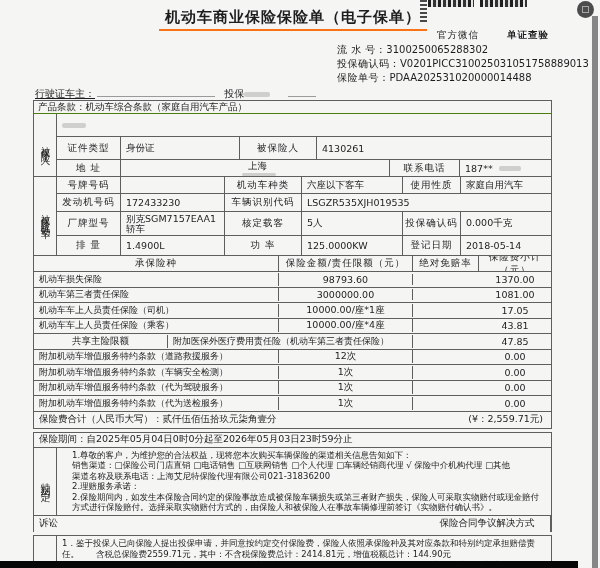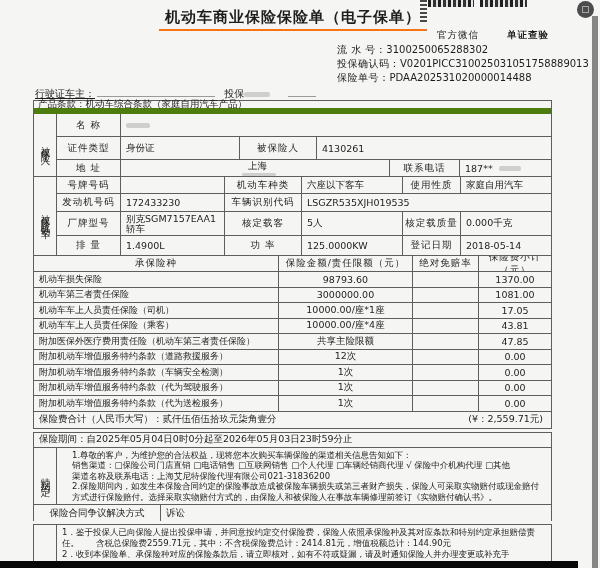--- a/index.html
+++ b/index.html
@@ -53,23 +53,23 @@
   .vlabel { width:23px; border-right:1px solid #5e5e5e; display:flex; align-items:center; justify-content:center;
     writing-mode:vertical-rl; text-orientation:upright; letter-spacing:3px; font-size:9.5px; }
   .vlabel.empty { letter-spacing:0; }
   .sect .rows { flex:1; }
   .sect .rowline:last-child { border-bottom:none; }
 
   .w64{width:64px;} .w104{width:104px;} .w77{width:77px;} .w101{width:101px;} .w58{width:58px;text-align:center;}
   .w119{width:119px;} .w269{width:269px;flex-direction:column;} .w70{width:70px;}
   .w245{width:245px;} .w134{width:134px;} .w66{width:66px;}
   .fx{flex:1;} .h23{height:23px;} .h16{height:16px;} .h17{height:17px;} .h18{height:18px;}
-  .h24{height:24px;} .h19{height:19px;} .h15{height:15.5px;} .hh16{height:16px;}
-
-  .product { height:13px; display:flex; align-items:center; padding-left:4px; border-bottom:6px solid #4d7c0f; }
+  .h24{height:24px;} .h19{height:19px;} .h15{height:15.5px;align-items:center;} .hh16{height:16px;}
+
+  .product { height:13px; display:flex; align-items:center; padding-left:4px; border-bottom:1px solid #4d7c0f; }
 
   .cov-name { font-size:9px; padding-left:5px; }
   .cov-head { font-size:9.5px; }
 
   .total-row { height:17px; display:flex; align-items:center; justify-content:space-between;
     border-bottom:1px solid #5e5e5e; padding:0 8px 0 5px; }
 
   .period { height:15px; display:flex; align-items:center; padding-left:5px; border-bottom:1px solid #5e5e5e; }
 
   .special-body { flex:1; font-size:8.5px; line-height:10.5px; padding:2px 4px; }
@@ -117,21 +117,20 @@
 
   <div class="doc">
     <div class="box">
 
       <div class="product">产品条款：机动车综合条款（家庭自用汽车产品）</div>
 
       <div class="sect">
         <div class="vlabel">被保险人</div>
         <div class="rows">
           <div class="rowline h23">
-            <div class="cell lab w64">名 称</div>
             <div class="cell val fx last">
                 <span></span>
                 <span class="smudge" style="width:24px"></span>
               </div>
           </div>
           <div class="rowline h23">
             <div class="cell lab w64">证件类型</div>
             <div class="cell val w119">身份证</div>
             <div class="cell lab w77">被保险人</div>
             <div class="cell val fx last">4130261</div>
@@ -166,21 +165,21 @@
             <div class="cell lab w64">发动机号码</div>
             <div class="cell val w104">172433230</div>
             <div class="cell lab w77">车辆识别代码</div>
             <div class="cell val fx last">LSGZR535XJH019535</div>
           </div>
           <div class="rowline h24">
             <div class="cell lab w64">厂牌型号</div>
             <div class="cell val w104" style="line-height:10px">别克SGM7157EAA1轿车</div>
             <div class="cell lab w77">核定载客</div>
             <div class="cell val w101">5人</div>
-            <div class="cell lab w58">核定载质量</div>
+            <div class="cell lab w58">投保确认码</div>
             <div class="cell val fx last">0.000千克</div>
           </div>
           <div class="rowline h19">
             <div class="cell lab w64">排 量</div>
             <div class="cell val w104">1.4900L</div>
             <div class="cell lab w77">功 率</div>
             <div class="cell val w101">125.0000KW</div>
             <div class="cell lab w58">登记日期</div>
             <div class="cell val fx last">2018-05-14</div>
           </div>
@@ -212,22 +211,22 @@
         <div class="cell ctr w66"></div>
         <div class="cell ctr fx last">17.05</div>
       </div>
       <div class="rowline h15">
         <div class="cell cov-name w245">机动车车上人员责任保险（乘客）</div>
         <div class="cell ctr w134">10000.00/座*4座</div>
         <div class="cell ctr w66"></div>
         <div class="cell ctr fx last">43.81</div>
       </div>
       <div class="rowline h15">
+        <div class="cell ctr w134">共享主险限额</div>
         <div class="cell cov-name w245">附加医保外医疗费用责任险（机动车第三者责任保险）</div>
-        <div class="cell ctr w134">共享主险限额</div>
         <div class="cell ctr w66"></div>
         <div class="cell ctr fx last">47.85</div>
       </div>
       <div class="rowline h15">
         <div class="cell cov-name w245">附加机动车增值服务特约条款（道路救援服务）</div>
         <div class="cell ctr w134">12次</div>
         <div class="cell ctr w66"></div>
         <div class="cell ctr fx last">0.00</div>
       </div>
       <div class="rowline h15">
@@ -259,27 +258,28 @@
 
     <div class="box">
       <div class="period">保险期间：自2025年05月04日0时0分起至2026年05月03日23时59分止</div>
 
       <div class="sect">
         <div class="vlabel">特别约定</div>
         <div class="special-body">
           <div>1.尊敬的客户，为维护您的合法权益，现将您本次购买车辆保险的渠道相关信息告知如下：</div>
           <div>销售渠道：□保险公司门店直销 □电话销售 □互联网销售 □个人代理 □车辆经销商代理 √ 保险中介机构代理 □其他</div>
           <div>渠道名称及联系电话：上海艾尼特保险代理有限公司021-31836200</div>
+          <div>2.理赔服务承诺：</div>
           <div>2.保险期间内，如发生本保险合同约定的保险事故造成被保险车辆损失或第三者财产损失，保险人可采取实物赔付或现金赔付方式进行保险赔付。选择采取实物赔付方式的，由保险人和被保险人在事故车辆修理前签订《实物赔付确认书》。</div>
         </div>
       </div>
 
       <div class="rowline hh16" style="border-bottom:none">
+        <div class="cell val fx last">诉讼</div>
         <div class="cell lab dispute-label" style="letter-spacing:0">保险合同争议解决方式</div>
-        <div class="cell val fx last">诉讼</div>
       </div>
     </div>
 
     <div class="gap"></div>
 
     <div class="box" style="border-bottom:1px solid #5e5e5e">
       <div class="sect notes-sect" style="border-bottom:none">
         <div class="vlabel empty"></div>
         <div class="notes-body">
           <div>1．鉴于投保人已向保险人提出投保申请，并同意按约定交付保险费，保险人依照承保险种及其对应条款和特别约定承担赔偿责任。　　含税总保险费2559.71元，其中：不含税保险费总计：2414.81元，增值税额总计：144.90元</div>

